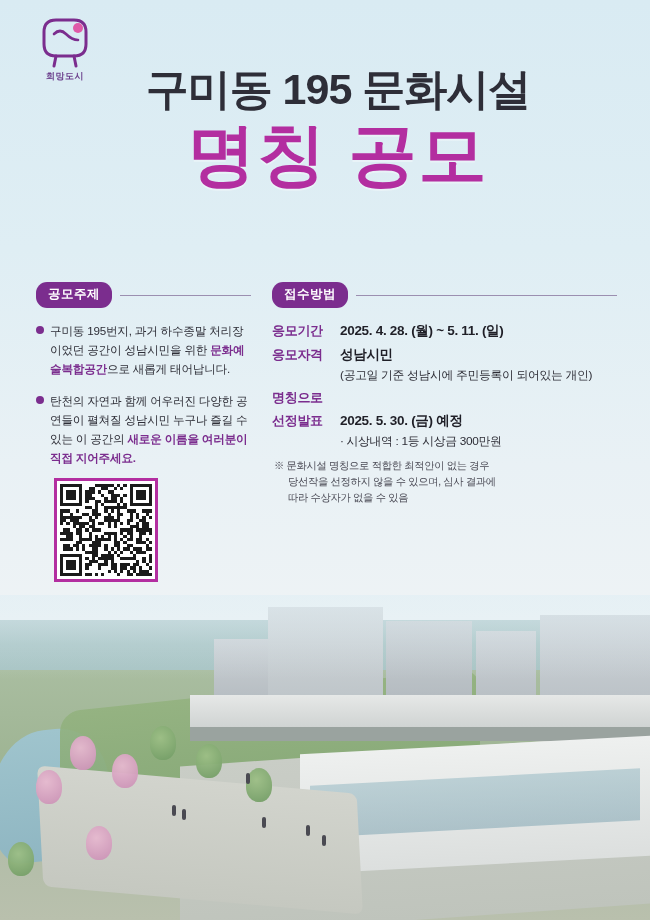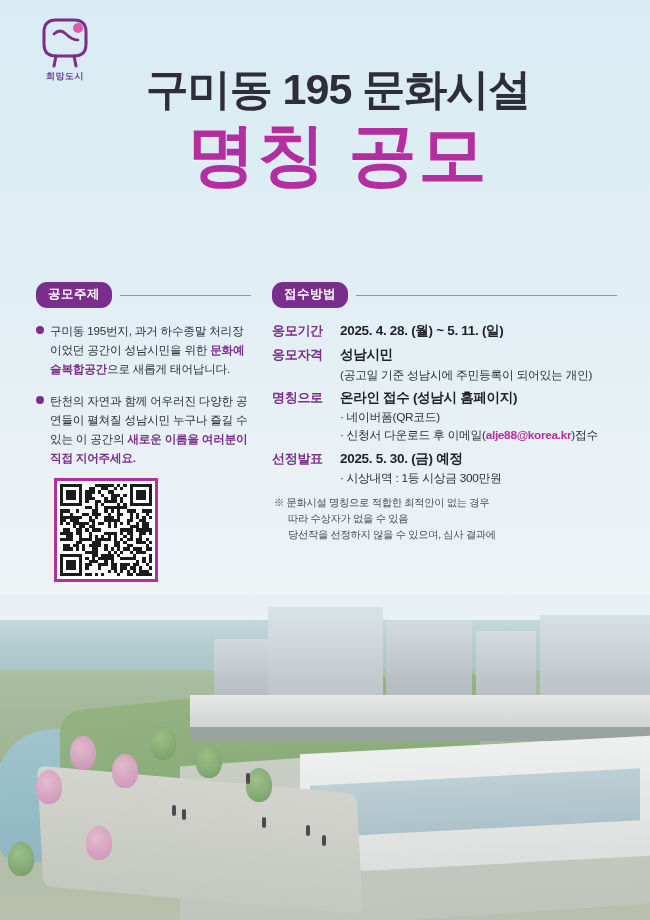--- a/index.html
+++ b/index.html
@@ -722,34 +722,29 @@
         </div>
         <div class="row">
           <div class="lab">응모자격</div>
           <div style="flex: 1 1 0%;">
             <div class="val strong">성남시민</div>
             <div class="sub">(공고일 기준 성남시에 주민등록이 되어있는 개인)</div>
           </div>
         </div>
         <div class="row">
           <div class="lab">명칭으로</div>
-          <div style="flex: 1 1 0%;">
-            <div class="val strong">온라인 접수 (성남시 홈페이지)</div>
-            <div class="sub">· 네이버폼(QR코드)</div>
-            <div class="sub"><span>· 신청서 다운로드 후 이메일(</span><span class="mail">alje88@korea.kr</span><span>)접수</span></div>
-          </div>
         </div>
         <div class="row">
           <div class="lab">선정발표</div>
           <div style="flex: 1 1 0%;">
             <div class="val strong">2025. 5. 30. (금) 예정</div>
             <div class="sub">· 시상내역 : 1등 시상금 300만원</div>
           </div>
         </div>
       </div>
     <div class="note">
       <span>※ 문화시설 명칭으로 적합한 최적안이 없는 경우</span>
+      <span class="ind">당선작을 선정하지 않을 수 있으며, 심사 결과에</span>
       <span class="ind">따라 수상자가 없을 수 있음</span>
-      <span class="ind">당선작을 선정하지 않을 수 있으며, 심사 결과에</span>
     </div>
   </div>
 
 </div>
 
 </body></html>

